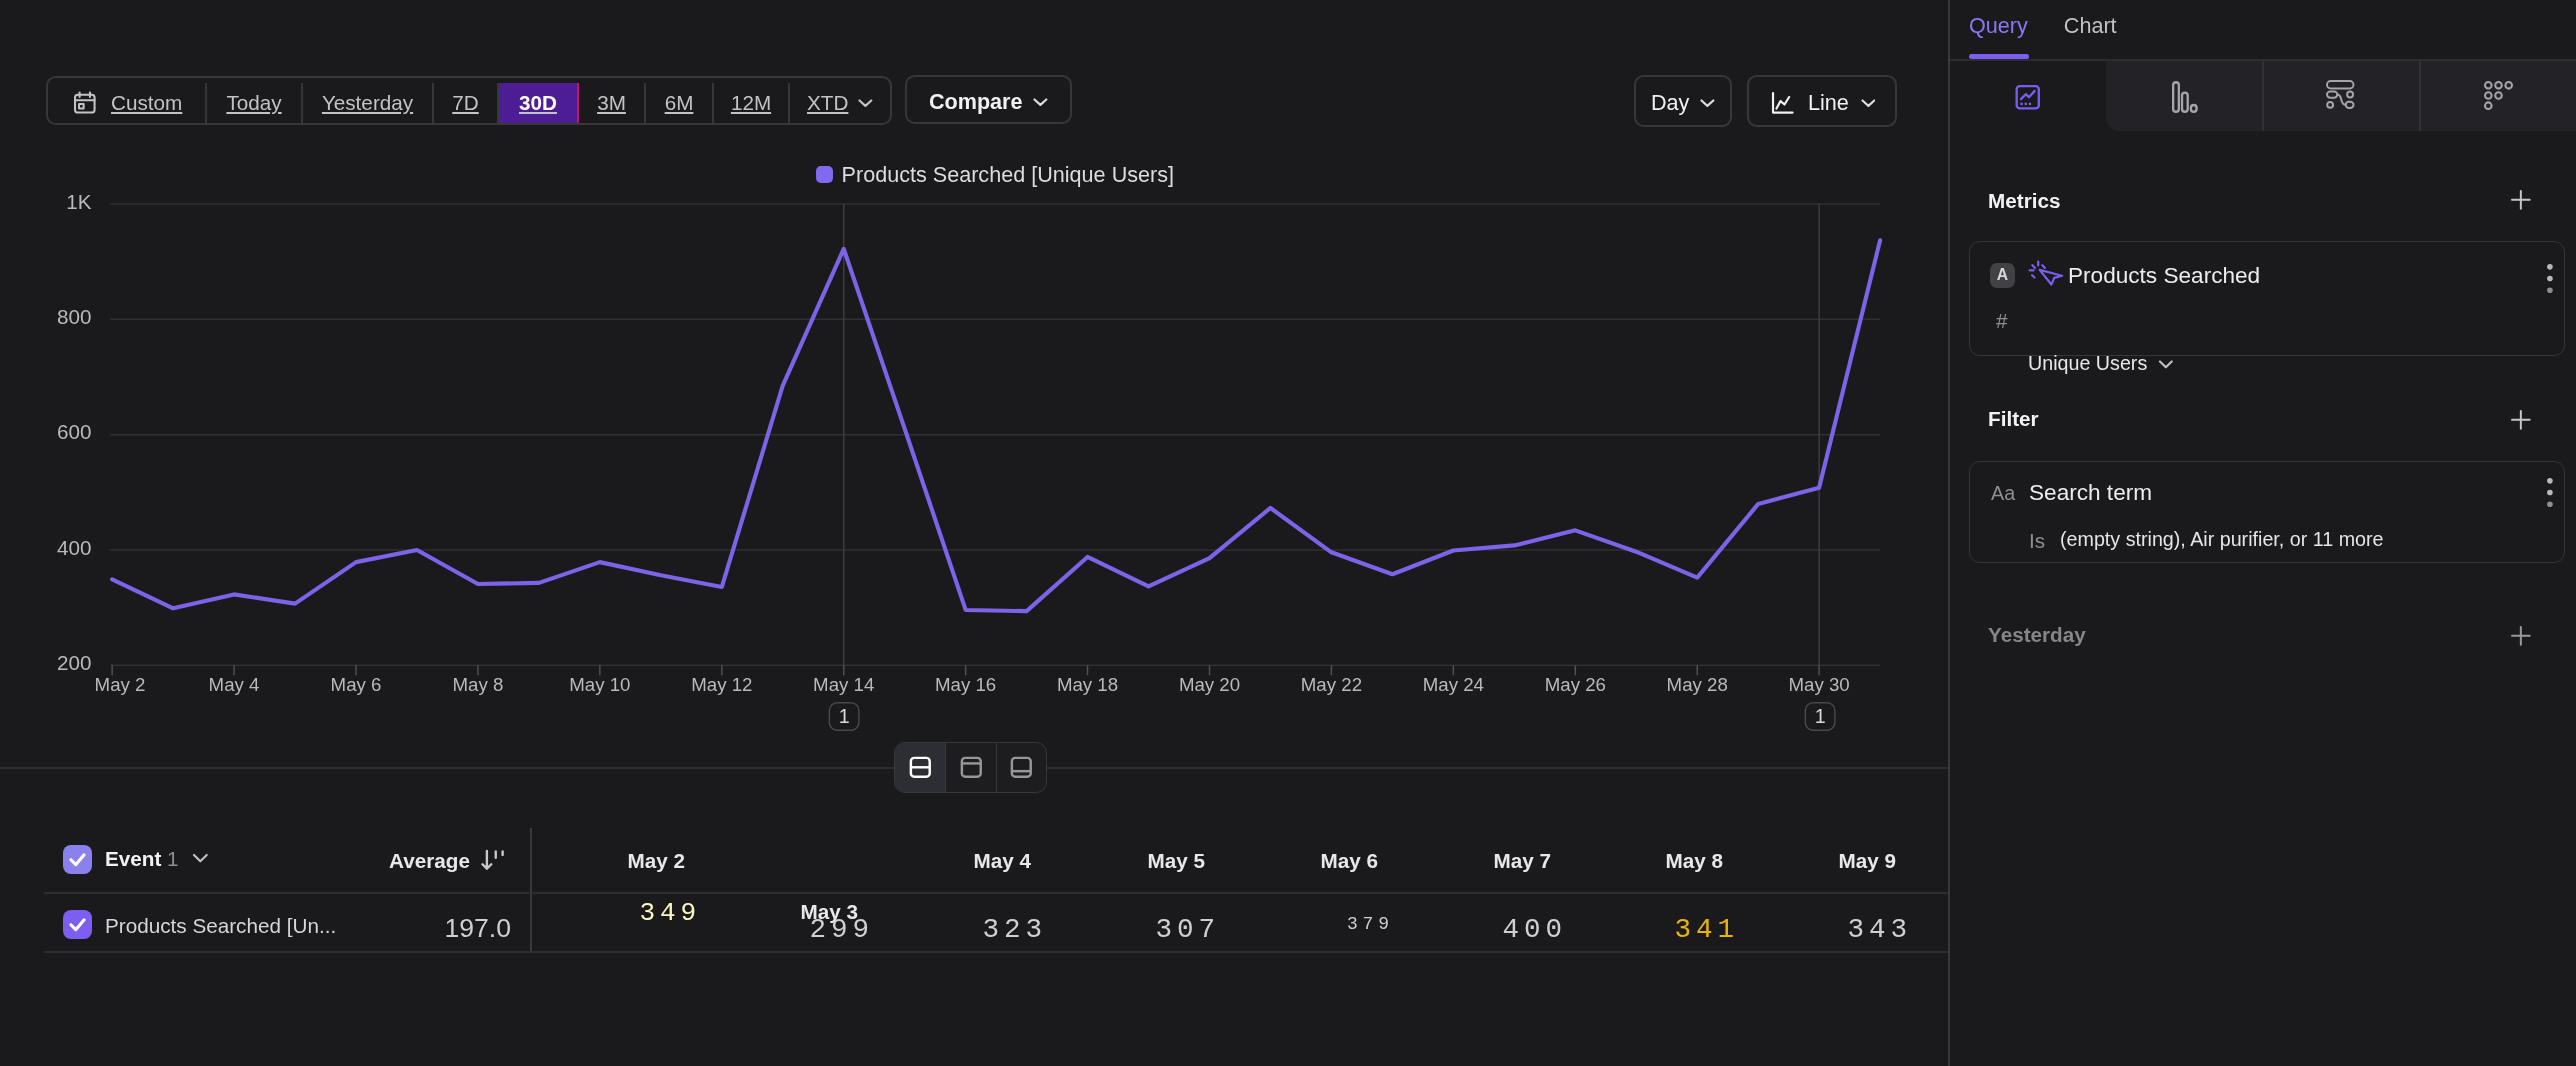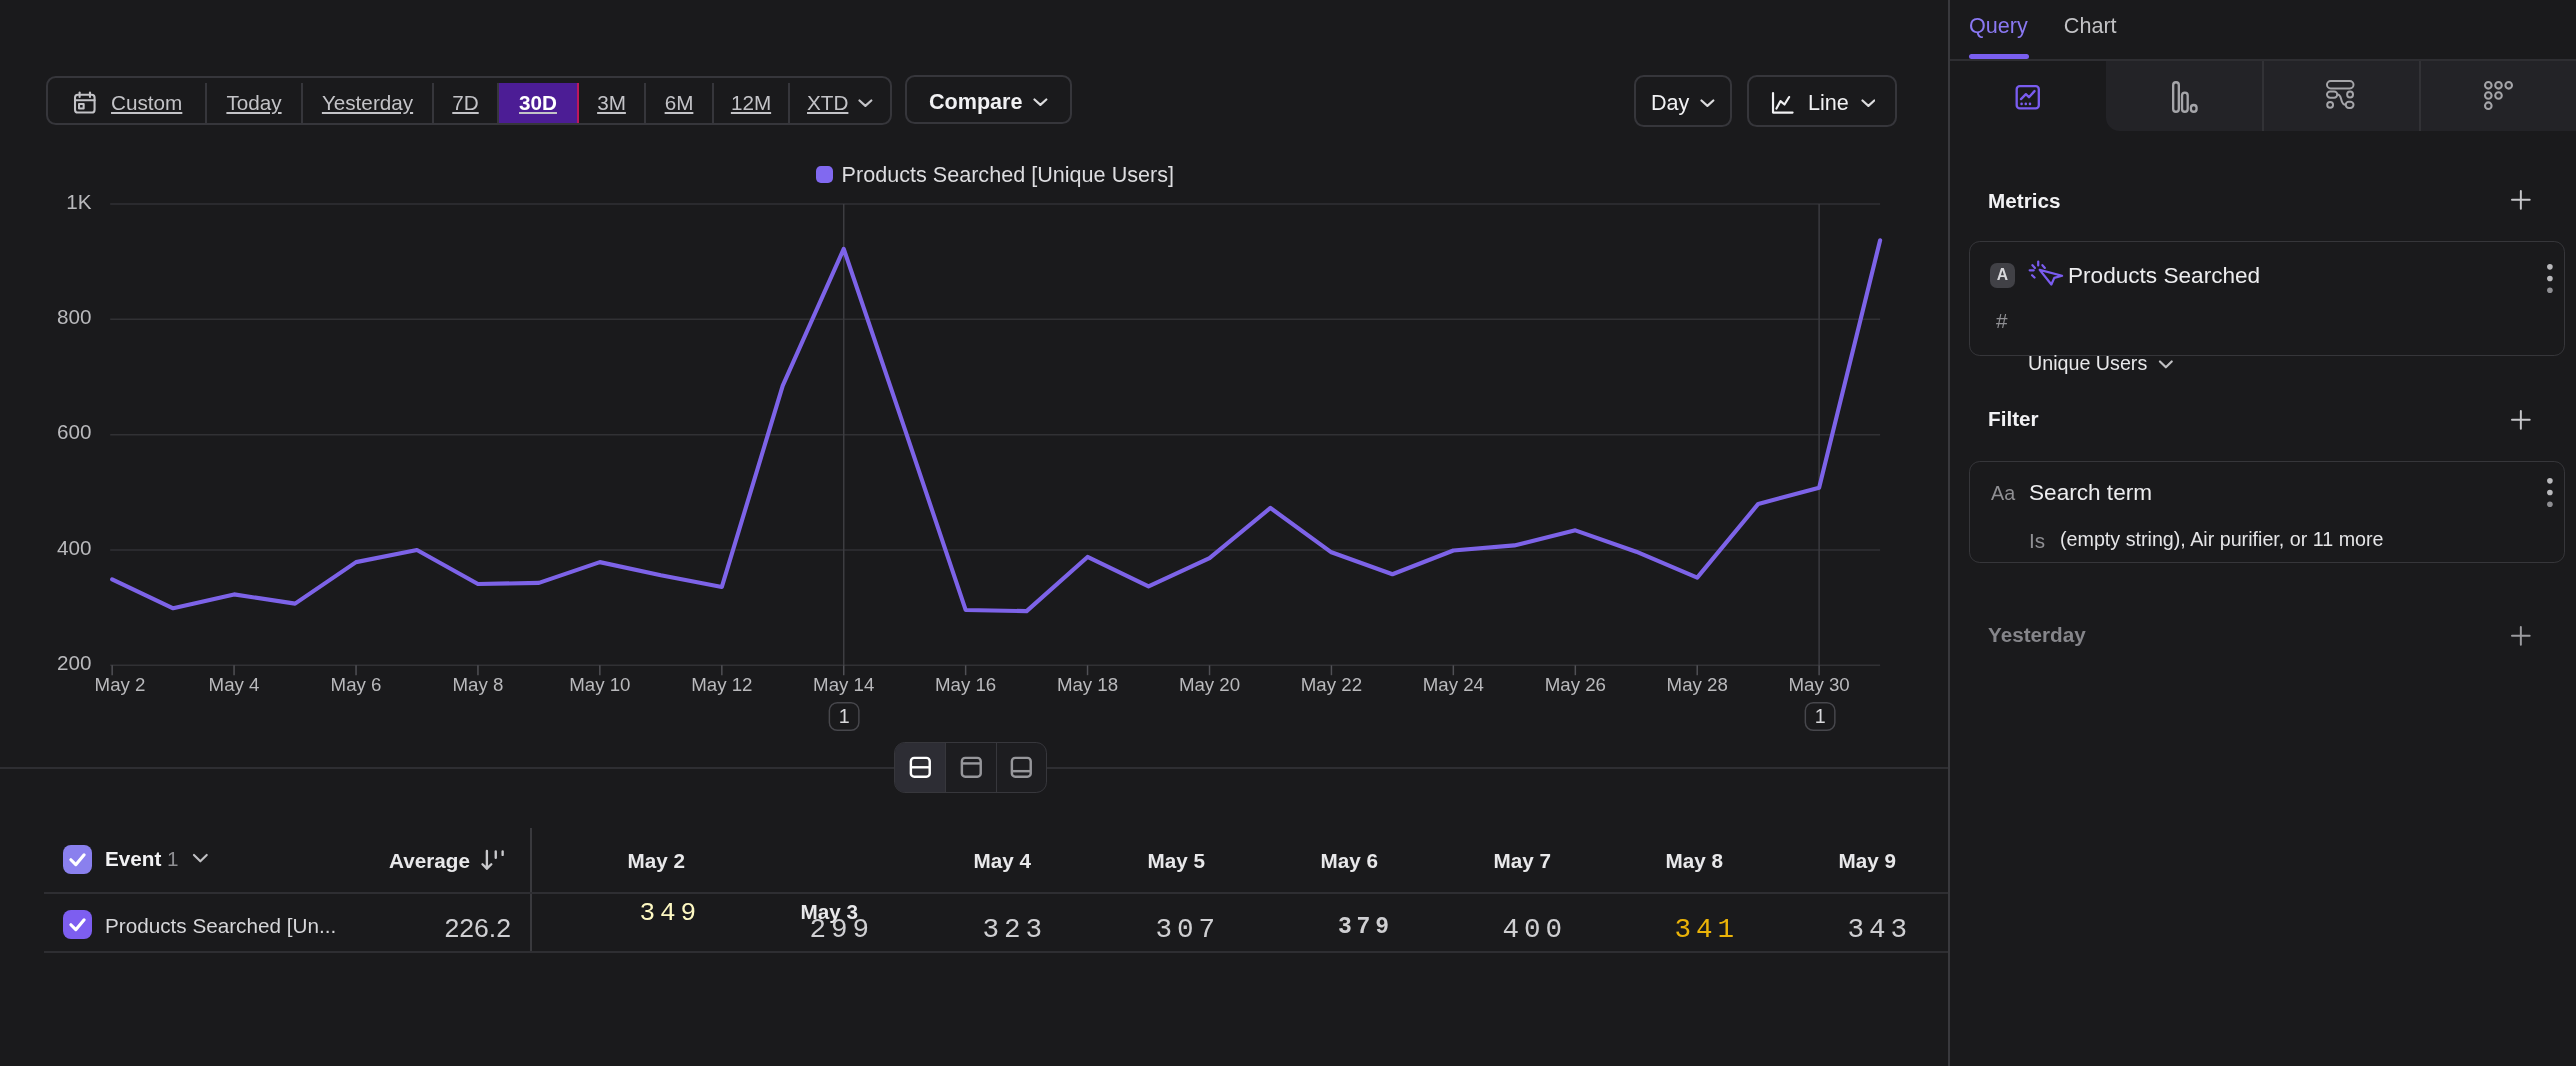--- a/index.html
+++ b/index.html
@@ -171,35 +171,35 @@
     <line x1="16" y1="3.5" x2="16" y2="10"></line>
     <line x1="23" y1="3.5" x2="23" y2="7"></line>
   </svg>
   <div class="abs" style="left:530px;top:828px;width:2px;height:124px;background:#39393d;"></div>
   <div class="abs" style="left:44px;top:892px;width:1904px;height:1.5px;background:#2e2e32;"></div>
   <div class="abs" style="left:63px;top:910px;width:28.5px;height:28.5px;border-radius:7.9px;background:#7d5ef0;"></div>
   <svg class="abs" style="left:63px;top:910px;" width="28.5" height="28.5" viewBox="0 0 29 29" fill="none" stroke="#ffffff" stroke-width="3.2" stroke-linecap="round" stroke-linejoin="round">
       <path d="M8 15 l5 5 L21.5 10"></path>
     </svg>
   <div class="abs" style="left:105px;top:914px;font-size:20.7px;color:#d6d6d9;">Products Searched [Un...</div>
-  <div class="abs" style="left:314px;top:913px;width:197px;text-align:right;font-size:26.6px;color:#cfcfd2;font-variant-numeric:tabular-nums;">226.2</div>
+  <div class="abs" style="left:314px;top:913px;width:197px;text-align:right;font-size:26.6px;color:#cfcfd2;font-variant-numeric:tabular-nums;">197.0</div>
   <div class="abs" style="left:44px;top:951px;width:1904px;height:1.5px;background:#2e2e32;"></div>
   <div class="abs" style="left:488px;top:849px;width:197px;text-align:right;font-size:20.7px;color:#e8e8ea;font-weight:700;">May 2</div>
   <div class="abs" style="left:661px;top:900px;width:197px;text-align:right;font-size:20.7px;color:#e8e8ea;font-weight:700;">May 3</div>
   <div class="abs" style="left:834px;top:849px;width:197px;text-align:right;font-size:20.7px;color:#e8e8ea;font-weight:700;">May 4</div>
   <div class="abs" style="left:1008px;top:849px;width:197px;text-align:right;font-size:20.7px;color:#e8e8ea;font-weight:700;">May 5</div>
   <div class="abs" style="left:1181px;top:849px;width:197px;text-align:right;font-size:20.7px;color:#e8e8ea;font-weight:700;">May 6</div>
   <div class="abs" style="left:1354px;top:849px;width:197px;text-align:right;font-size:20.7px;color:#e8e8ea;font-weight:700;">May 7</div>
   <div class="abs" style="left:1526px;top:849px;width:197px;text-align:right;font-size:20.7px;color:#e8e8ea;font-weight:700;">May 8</div>
   <div class="abs" style="left:1699px;top:849px;width:197px;text-align:right;font-size:20.7px;color:#e8e8ea;font-weight:700;">May 9</div>
   <div class="abs mono" style="left:499px;top:898px;width:202px;text-align:right;font-size:26px;letter-spacing:4.9px;color:#fef9c3;">349</div>
   <div class="abs mono" style="left:672px;top:914px;width:202px;text-align:right;font-size:27.6px;letter-spacing:4.9px;color:#cfcfd2;">299</div>
   <div class="abs mono" style="left:845px;top:914px;width:202px;text-align:right;font-size:27.6px;letter-spacing:4.9px;color:#cfcfd2;">323</div>
   <div class="abs mono" style="left:1018px;top:914px;width:202px;text-align:right;font-size:27.6px;letter-spacing:4.9px;color:#cfcfd2;">307</div>
-  <div class="abs mono" style="left:1192px;top:914px;width:202px;text-align:right;font-size:23px;letter-spacing:4.9px;color:#cfcfd2;font-weight:bold;">379</div>
+  <div class="abs mono" style="left:1192px;top:914px;width:202px;text-align:right;font-size:18px;letter-spacing:4.9px;color:#cfcfd2;">379</div>
   <div class="abs mono" style="left:1365px;top:914px;width:202px;text-align:right;font-size:27.6px;letter-spacing:4.9px;color:#cfcfd2;">400</div>
   <div class="abs mono" style="left:1537px;top:914px;width:202px;text-align:right;font-size:27.6px;letter-spacing:4.9px;color:#eab308;">341</div>
   <div class="abs mono" style="left:1710px;top:914px;width:202px;text-align:right;font-size:27.6px;letter-spacing:4.9px;color:#cfcfd2;">343</div>
 
   <div class="abs" style="left:1948px;top:0;width:2px;height:1067px;background:#39393d;"></div>
   <div class="abs" style="left:1969px;top:12.8px;display:flex;gap:36px;font-size:21.6px;">
     <span style="color:#8a78f2;">Query</span>
       <span style="color:#c2c2c5;">Chart</span>
   </div>
   <div class="abs" style="left:1969px;top:54px;width:60px;height:4.9px;border-radius:3px;background:#7a5ff0;"></div>

